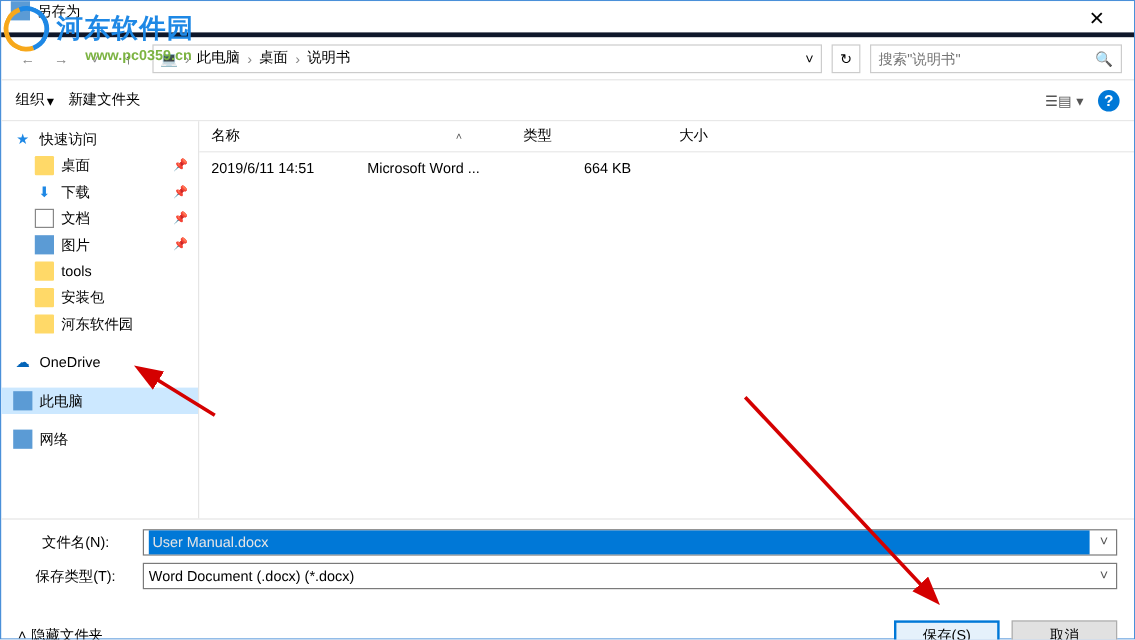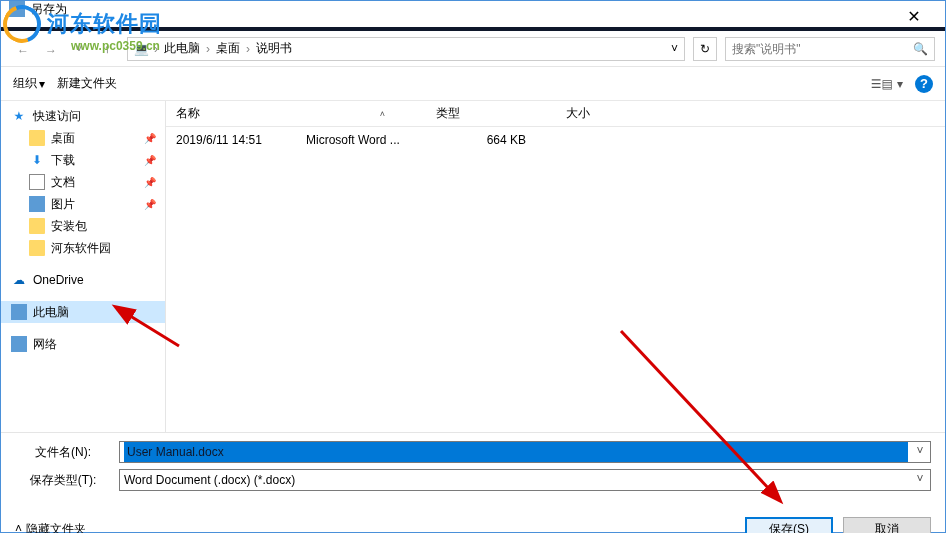--- a/index.html
+++ b/index.html
@@ -155,20 +155,24 @@
           <span>文档</span>
           <span class="pin">📌</span>
         </div>
         <div class="tree-item indent">
           <span class="tree-icon pic-ico"></span>
           <span>图片</span>
           <span class="pin">📌</span>
         </div>
         <div class="tree-item indent">
           <span class="tree-icon folder-ico"></span>
+          <span>tools</span>
+        </div>
+        <div class="tree-item indent">
+          <span class="tree-icon folder-ico"></span>
           <span>安装包</span>
         </div>
         <div class="tree-item indent">
           <span class="tree-icon folder-ico"></span>
           <span>河东软件园</span>
         </div>
         <div style="height: 10px;"></div>
         <div class="tree-item">
           <span class="tree-icon cloud-ico">☁</span>
           <span>OneDrive</span>
@@ -200,21 +204,21 @@
             <div class="fl-cell col-size" style="text-align:right">664 KB</div>
           </div>
         </div>
     </div>
   </div>
 
   <div class="bottom-panel">
     <div class="field-row">
       <div class="field-label">文件名(N):</div>
       <div class="field-input sel">
-        <input style="background: rgb(0, 120, 215); color: #0f172a; padding: 0px 3px;" value="User Manual.docx">
+        <input style="background: rgb(0, 120, 215); color: #e5e5e5; padding: 0px 3px;" value="User Manual.docx">
         <span class="field-dd">˅</span>
       </div>
     </div>
     <div class="field-row">
       <div class="field-label">保存类型(T):</div>
       <div class="field-input">
         <input readonly="" value="Word Document (.docx) (*.docx)" style="">
         <span class="field-dd">˅</span>
       </div>
     </div>

